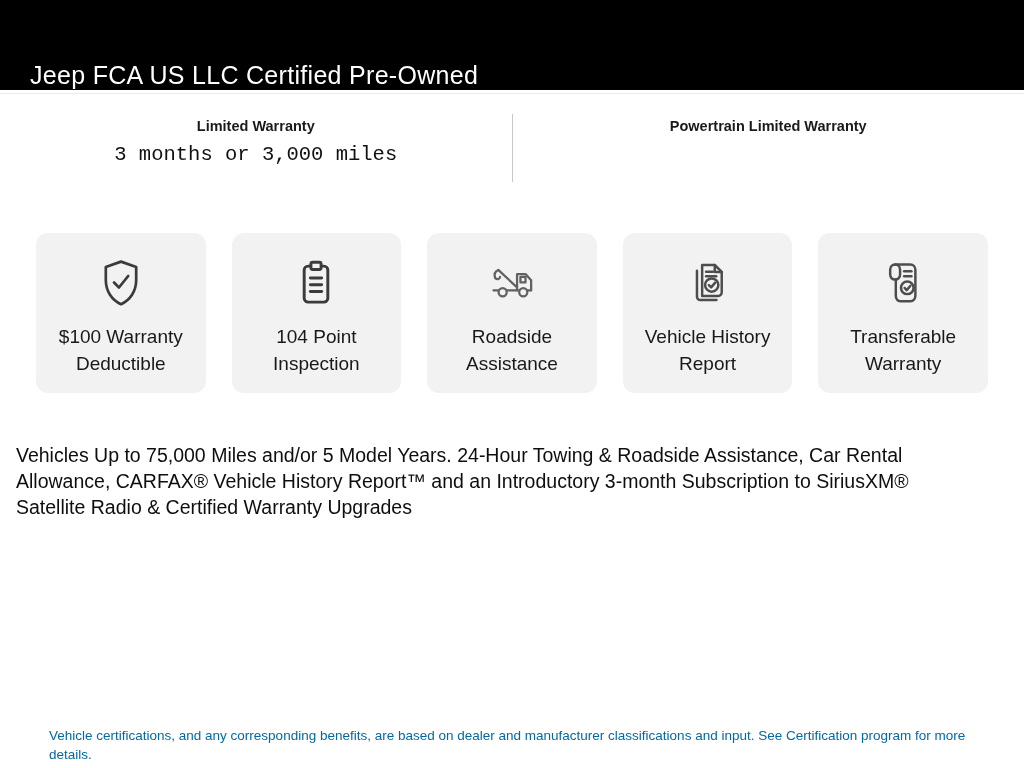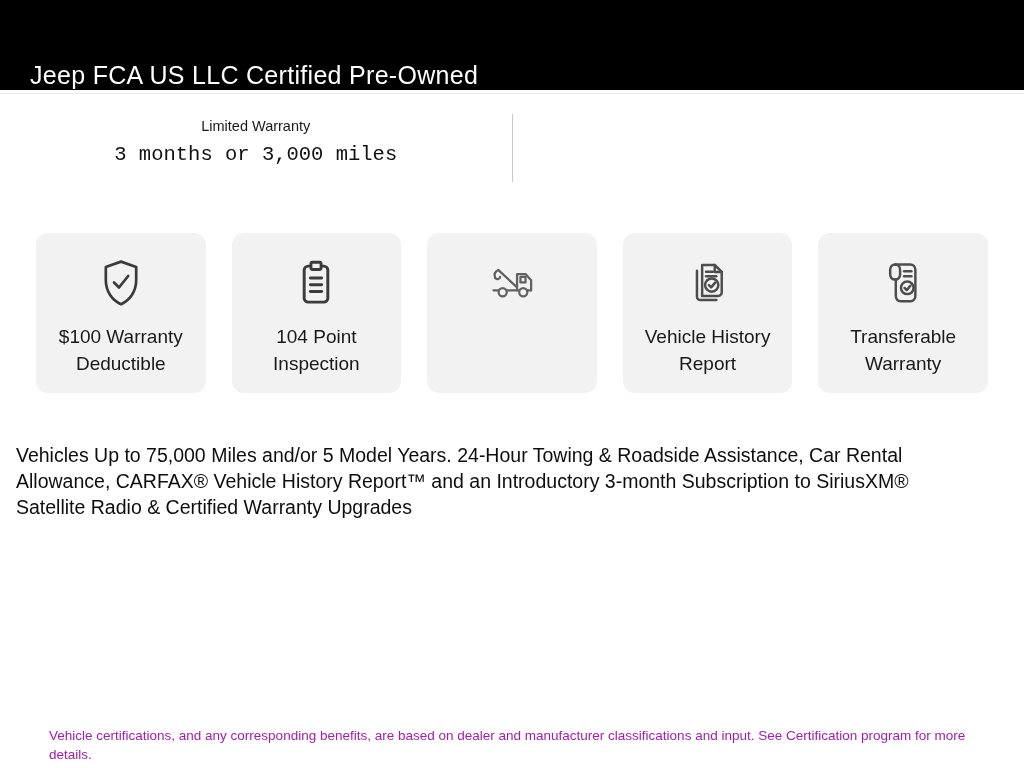--- a/index.html
+++ b/index.html
@@ -42,20 +42,21 @@
   }
   .warranty-col {
     flex: 1;
     text-align: center;
     padding-top: 4px;
   }
   .warranty-label {
     font-size: 14.5px;
     color: #1a1a1a;
     margin: 0 0 9px 0;
+    font-weight: bold;
   }
   .warranty-value {
     font-size: 20.5px;
     color: #111111;
     margin: 0;
     font-family: Liberation Mono, monospace;
   }
   .v-divider {
     width: 1px;
     background: #c7c7c7;
@@ -107,38 +108,39 @@
   }
 
   
   .disclaimer {
     position: absolute;
     left: 49px;
     top: 712px;
     width: 938px;
     font-size: 13.5px;
     line-height: 19px;
-    color: #a21caf;
+    color: #0369a1;
   }
 </style>
 </head>
 <body>
 
 <div class="topbar">
   <h1 class="topbar-title">Jeep FCA US LLC Certified Pre-Owned</h1>
 </div>
 <div class="header-rule"></div>
 
 <div class="warranty-section">
   <div class="warranty-col">
     <p class="warranty-label">Limited Warranty</p>
     <p class="warranty-value">3 months or 3,000 miles</p>
   </div>
   <div class="v-divider"></div>
   <div class="warranty-col">
+    <p class="warranty-label">Powertrain Limited Warranty</p>
   </div>
 </div>
 
 <div class="cards">
 
   <div class="card">
     <span class="card-icon">
       <svg viewBox="0 0 48 48" fill="none" stroke="#3b3b3b" stroke-width="2.4" stroke-linecap="round" stroke-linejoin="round">
         <path d="M24 5 L10.5 9.8 V21.5 C10.5 31.5 16.2 39.3 24 42.8 C31.8 39.3 37.5 31.5 37.5 21.5 V9.8 Z"></path>
         <path d="M17.8 23.6 L22.2 28 L30.4 17.8"></path>
@@ -168,20 +170,21 @@
         <path d="M7.5 30.5 H12"></path>
         <path d="M19.5 30.5 H29.5"></path>
         <path d="M38 30.5 H41"></path>
         <path d="M27.5 27 L12 12.5"></path>
         <path d="M12 12.5 q-4.8 2 -3 7"></path>
         <path d="M9 19.5 a2.4 2.4 0 0 0 4.4 -1"></path>
         <circle cx="15.7" cy="32.2" r="3.6"></circle>
         <circle cx="34" cy="32.2" r="3.6"></circle>
       </svg>
     </span>
+    <div class="card-label">Roadside Assistance</div>
   </div>
 
   <div class="card">
     <span class="card-icon">
       <svg viewBox="0 0 48 48" fill="none" stroke="#4d4d4d" stroke-width="2.2" stroke-linecap="round" stroke-linejoin="round">
         <path d="M14.2 13 V36.2 a3 3 0 0 0 3 3 H31.5"></path>
         <path d="M18.8 8 H30 L36.2 14.2 V32.5 a3 3 0 0 1 -3 3 H18.8 V8 Z"></path>
         <path d="M30 8 V14.2 H36.2"></path>
         <path d="M22.3 14 h6"></path>
         <path d="M22.3 18 h9"></path>

